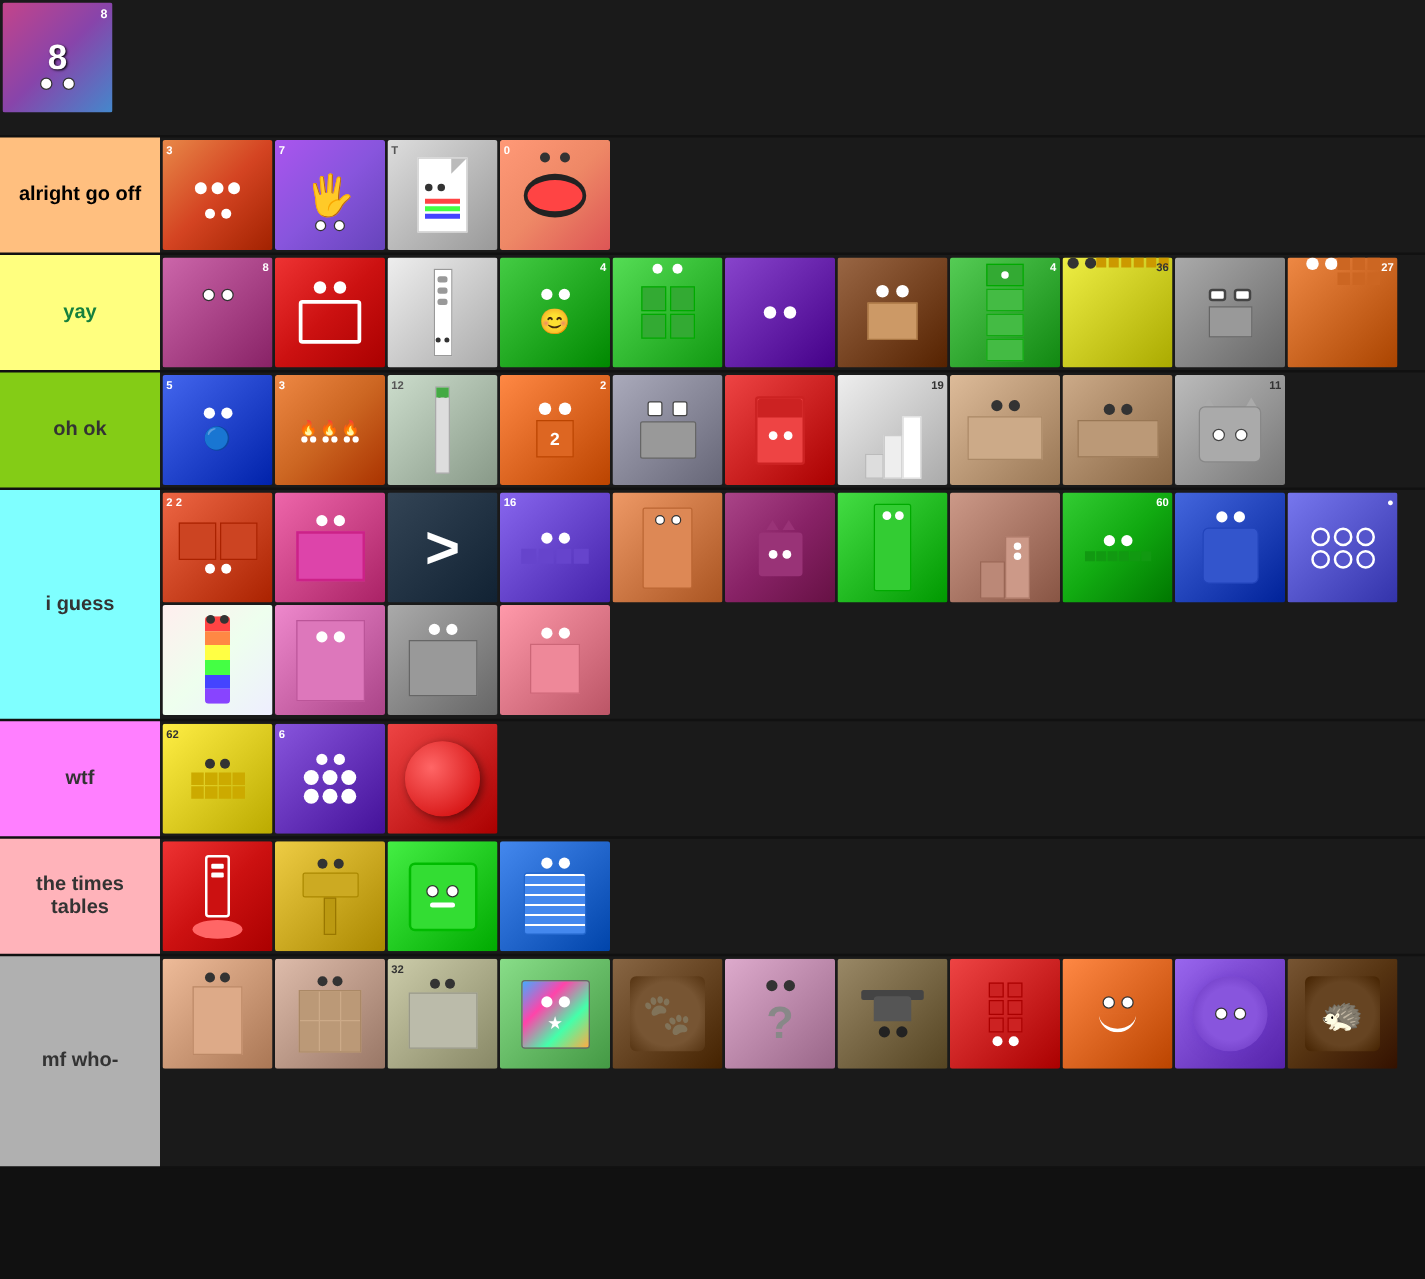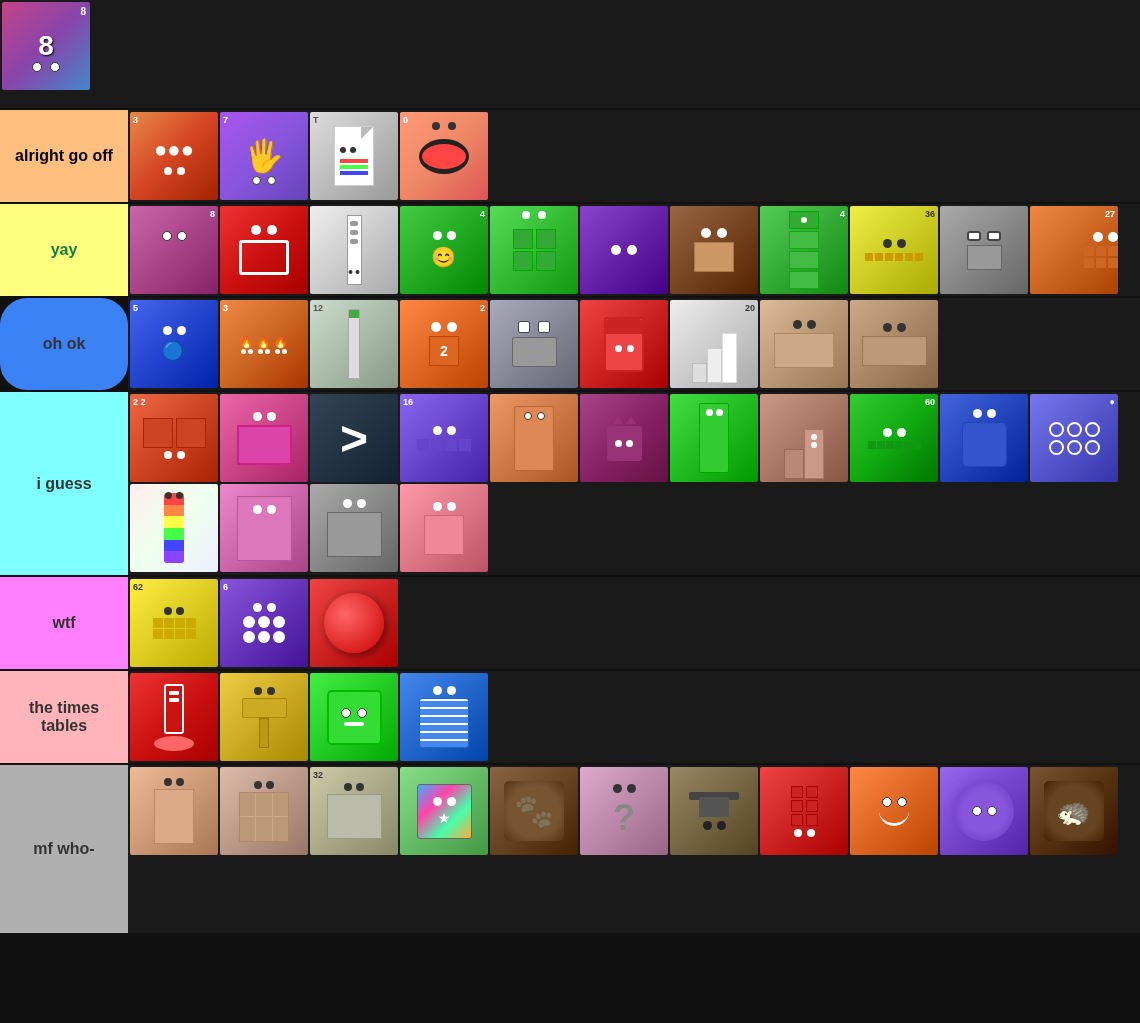--- a/index.html
+++ b/index.html
@@ -91,21 +91,21 @@
     .img-placeholder {
       width: 100%;
       height: 100%;
       border-radius: 2px;
     }
 
     
     .tier-s { background-color: #ff7f7f; }
     .tier-a { background-color: #ffbf7f; }
     .tier-b { background-color: #ffff7f; }
-    .tier-c { background-color: #3b82f6; border-radius: 27px; }
+    .tier-c { background-color: #84cc16; }
     .tier-d { background-color: #7fffff; }
     .tier-e { background-color: #ff7fff; }
     .tier-f { background-color: #ffb3ba; }
     .tier-g { background-color: #b0b0b0; }
   </style>
 </head>
 <body>
 
 <div>
 
@@ -292,21 +292,21 @@
               <div style="width:6px;height:6px;background:#fff;border-radius:50%;"></div>
             </div>
             <div style="width:30px;height:18px;background:#4b4;border:1px solid #1a1;"></div>
             <div style="width:30px;height:18px;background:#4b4;border:1px solid #1a1;"></div>
             <div style="width:30px;height:18px;background:#4b4;border:1px solid #1a1;"></div>
           </div>
         </div>
       </div>
 
       <div class="tier-item">
-        <div class="img-placeholder" style="background:linear-gradient(135deg,#eeee44,#cccc22,#aaaa00);display:flex;align-items:center;justify-content:center;position:relative;flex-direction:column;">
+        <div class="img-placeholder" style="background:linear-gradient(135deg,#eeee44,#cccc22,#aaaa00);display:flex;align-items:flex-start;justify-content:center;position:relative;flex-direction:row;">
           <div style="position:absolute;top:3px;right:3px;font-size:9px;color:#333;font-weight:bold;">36</div>
           <div style="display:flex;gap:5px;margin-bottom:5px;">
             <div style="width:9px;height:9px;background:#333;border-radius:50%;"></div>
             <div style="width:9px;height:9px;background:#333;border-radius:50%;"></div>
           </div>
           <div style="display:grid;grid-template-columns:repeat(6,8px);gap:2px;">
             <div style="width:8px;height:8px;background:#cc9900;"></div>
             <div style="width:8px;height:8px;background:#cc9900;"></div>
             <div style="width:8px;height:8px;background:#cc9900;"></div>
             <div style="width:8px;height:8px;background:#cc9900;"></div>
@@ -320,21 +320,21 @@
         <div class="img-placeholder" style="background:linear-gradient(135deg,#aaaaaa,#888888,#666666);display:flex;align-items:center;justify-content:center;position:relative;flex-direction:column;">
           <div style="display:flex;gap:6px;margin-bottom:4px;">
             <div style="width:14px;height:10px;background:#fff;border-radius:3px;border:2px solid #444;"></div>
             <div style="width:14px;height:10px;background:#fff;border-radius:3px;border:2px solid #444;"></div>
           </div>
           <div style="width:35px;height:25px;background:#999;border:1px solid #666;"></div>
         </div>
       </div>
 
       <div class="tier-item">
-        <div class="img-placeholder" style="background:linear-gradient(135deg,#ee8844,#cc6622,#aa4400);display:flex;align-items:flex-end;justify-content:center;position:relative;flex-direction:column;">
+        <div class="img-placeholder" style="background:linear-gradient(135deg,#ee8844,#cc6622,#aa4400);display:flex;align-items:flex-start;justify-content:center;position:relative;flex-direction:row;">
           <div style="position:absolute;top:3px;right:3px;font-size:9px;color:#fff;font-weight:bold;">27</div>
           <div style="display:flex;gap:5px;margin-bottom:4px;">
             <div style="width:10px;height:10px;background:#fff;border-radius:50%;"></div>
             <div style="width:10px;height:10px;background:#fff;border-radius:50%;"></div>
           </div>
           <div style="display:flex;flex-direction:column;gap:2px;">
             <div style="display:flex;gap:2px;">
               <div style="width:10px;height:10px;background:#cc6622;"></div>
               <div style="width:10px;height:10px;background:#cc6622;"></div>
               <div style="width:10px;height:10px;background:#cc6622;"></div>
@@ -441,21 +441,21 @@
             <div style="display:flex;gap:5px;margin-top:8px;">
               <div style="width:7px;height:7px;background:#fff;border-radius:50%;"></div>
               <div style="width:7px;height:7px;background:#fff;border-radius:50%;"></div>
             </div>
           </div>
         </div>
       </div>
 
       <div class="tier-item">
         <div class="img-placeholder" style="background:linear-gradient(135deg,#eeeeee,#cccccc,#aaaaaa);display:flex;align-items:flex-end;justify-content:center;position:relative;">
-          <div style="position:absolute;top:3px;right:3px;font-size:9px;color:#333;font-weight:bold;">20</div>
+          <div style="position:absolute;top:3px;right:3px;font-size:9px;color:#333;font-weight:bold;">19</div>
           <div style="display:flex;align-items:flex-end;gap:0;margin-bottom:5px;">
             <div style="width:15px;height:20px;background:#ddd;border:1px solid #bbb;"></div>
             <div style="width:15px;height:35px;background:#eee;border:1px solid #ccc;"></div>
             <div style="width:15px;height:50px;background:#fff;border:1px solid #ddd;"></div>
           </div>
         </div>
       </div>
 
       <div class="tier-item">
         <div class="img-placeholder" style="background:linear-gradient(135deg,#ddbb99,#bb9977,#997755);display:flex;align-items:center;justify-content:center;position:relative;flex-direction:column;">
@@ -470,20 +470,36 @@
       <div class="tier-item">
         <div class="img-placeholder" style="background:linear-gradient(135deg,#ccaa88,#aa8866,#886644);display:flex;align-items:center;justify-content:center;position:relative;flex-direction:column;">
           <div style="display:flex;gap:5px;margin-bottom:4px;">
             <div style="width:9px;height:9px;background:#333;border-radius:50%;"></div>
             <div style="width:9px;height:9px;background:#333;border-radius:50%;"></div>
           </div>
           <div style="width:65px;height:30px;background:#bb9977;border:1px solid #997755;"></div>
         </div>
       </div>
 
+      <div class="tier-item">
+        <div class="img-placeholder" style="background:linear-gradient(135deg,#bbbbbb,#999999,#777777);display:flex;align-items:center;justify-content:center;position:relative;flex-direction:column;">
+          <div style="position:absolute;top:3px;right:3px;font-size:9px;color:#333;font-weight:bold;">11</div>
+
+          <div style="display:flex;gap:20px;margin-bottom:-5px;">
+            <div style="width:0;height:0;border-left:7px solid transparent;border-right:7px solid transparent;border-bottom:12px solid #aaa;"></div>
+            <div style="width:0;height:0;border-left:7px solid transparent;border-right:7px solid transparent;border-bottom:12px solid #aaa;"></div>
+          </div>
+          <div style="width:50px;height:45px;background:#aaa;border-radius:5px;display:flex;flex-direction:column;align-items:center;justify-content:center;border:1px solid #888;">
+            <div style="display:flex;gap:8px;">
+              <div style="width:10px;height:10px;background:#fff;border-radius:50%;border:1px solid #444;"></div>
+              <div style="width:10px;height:10px;background:#fff;border-radius:50%;border:1px solid #444;"></div>
+            </div>
+          </div>
+        </div>
+      </div>
     </div>
   </div>
 
   <div class="tier-row" style="min-height:185px;">
     <div class="tier-label tier-d" style="color:#333;">
       <span>i guess</span>
     </div>
     <div class="tier-items">
 
       <div class="tier-item">

